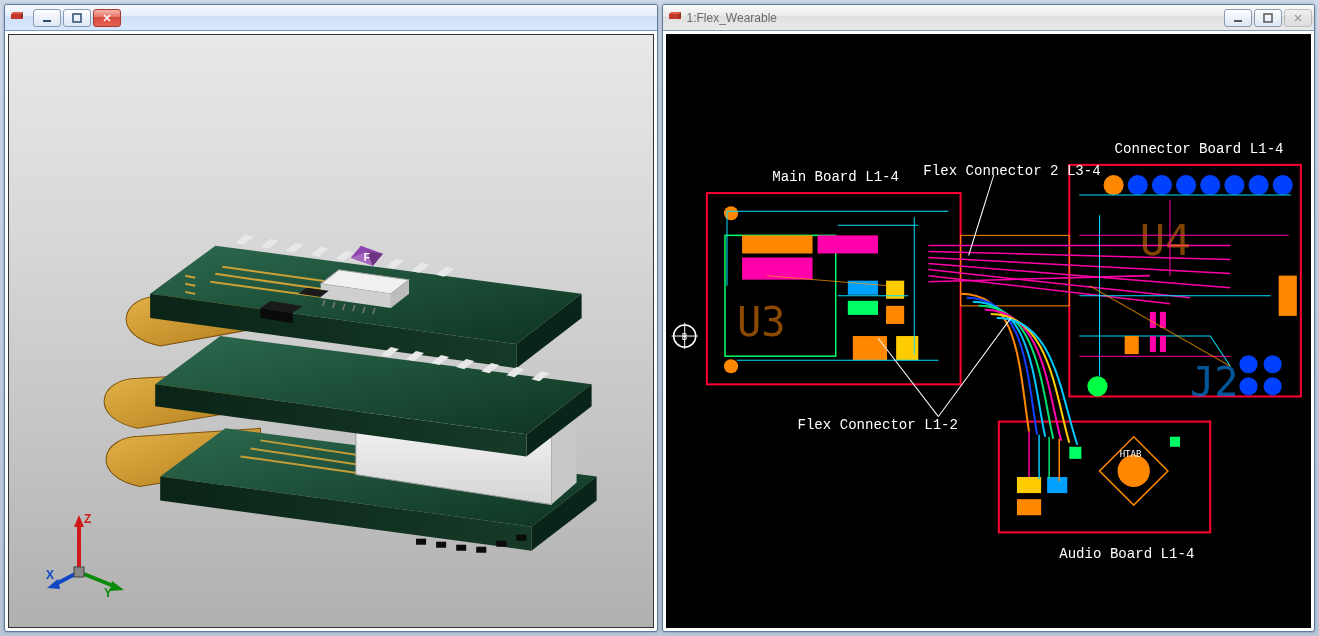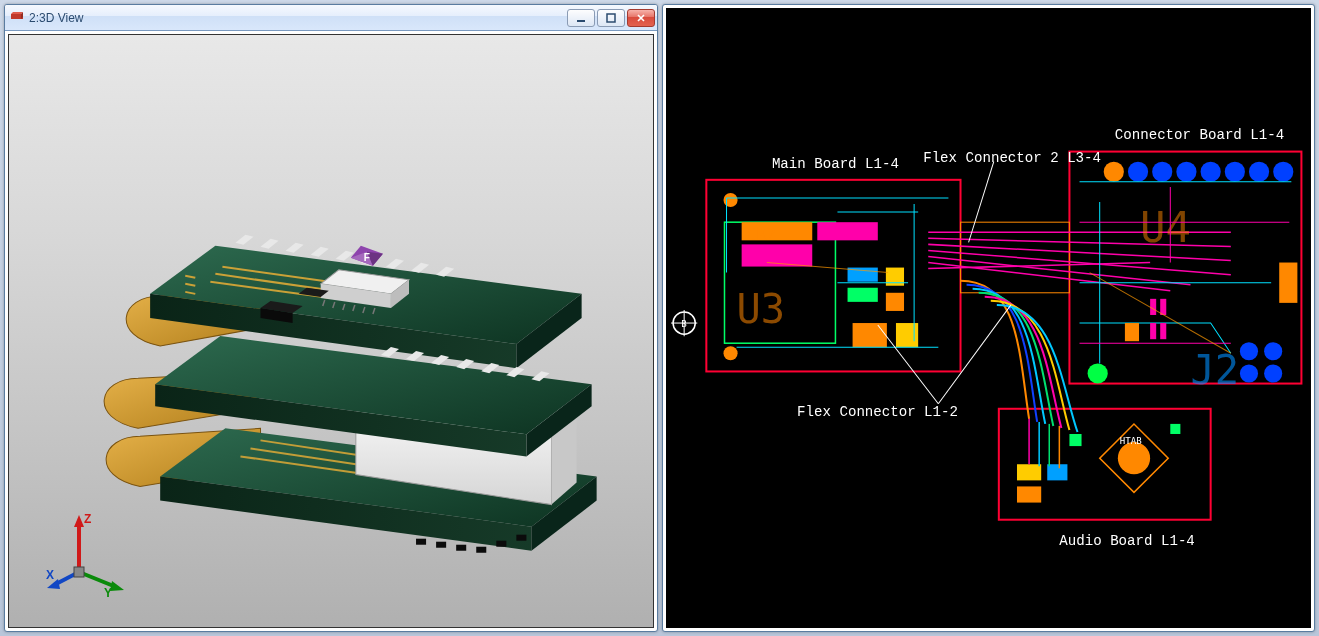--- a/index.html
+++ b/index.html
@@ -117,21 +117,20 @@
 
   <div class="mdi-window">
     <div class="titlebar">
       <span class="win-icon">
         <svg width="16" height="16" viewBox="0 0 16 16">
           <rect x="2" y="4" width="12" height="5" fill="#c0392b"></rect>
           <path d="M2 4 L4 2 L14 2 L12 4 Z" fill="#e05b4c"></path>
           <path d="M14 2 L14 7 L12 9 L12 4 Z" fill="#952d22"></path>
         </svg>
       </span>
-      <span class="title-text">2:3D View</span>
       <div class="win-buttons">
         <div class="win-btn">
           <svg width="10" height="10">
               <rect x="1" y="7" width="8" height="2" fill="#2b4b6f"></rect>
             </svg>
         </div>
         <div class="win-btn">
           <svg width="10" height="10">
               <rect x="1" y="1" width="8" height="8" fill="none" stroke="#2b4b6f" stroke-width="1.5"></rect>
             </svg>
@@ -277,20 +276,47 @@
             <text x="2" y="72" fill="#1147c4" font-size="12" font-weight="bold">X</text>
 
             <rect x="30" y="60" width="10" height="10" fill="#888" stroke="#444"></rect>
           </svg>
         </div>
       </div>
     </div>
   </div>
 
   <div class="mdi-window">
+    <div class="titlebar inactive">
+      <span class="win-icon">
+        <svg width="16" height="16" viewBox="0 0 16 16">
+          <rect x="2" y="4" width="12" height="5" fill="#c0392b"></rect>
+          <path d="M2 4 L4 2 L14 2 L12 4 Z" fill="#e05b4c"></path>
+          <path d="M14 2 L14 7 L12 9 L12 4 Z" fill="#952d22"></path>
+        </svg>
+      </span>
+      <span class="title-text">1:Flex_Wearable</span>
+      <div class="win-buttons">
+        <div class="win-btn">
+          <svg width="10" height="10">
+              <rect x="1" y="7" width="8" height="2" fill="#555"></rect>
+            </svg>
+        </div>
+        <div class="win-btn">
+          <svg width="10" height="10">
+              <rect x="1" y="1" width="8" height="8" fill="none" stroke="#555" stroke-width="1.5"></rect>
+            </svg>
+        </div>
+        <div class="win-btn close disabled">
+          <svg width="10" height="10">
+              <path d="M2 2 L8 8 M8 2 L2 8" stroke="#888" stroke-width="1.6"></path>
+            </svg>
+        </div>
+      </div>
+    </div>
     <div class="viewport">
       <div class="pcb-bg">
         <svg viewBox="0 0 640 590">
 
           <g>
             <circle cx="18" cy="300" r="11" fill="none" stroke="#fff" stroke-width="1.5"></circle>
             <line x1="5" y1="300" x2="31" y2="300" stroke="#fff"></line>
             <line x1="18" y1="287" x2="18" y2="313" stroke="#fff"></line>
             <text x="15" y="304" fill="#fff" font-size="9" font-family="monospace">B</text>
           </g>

